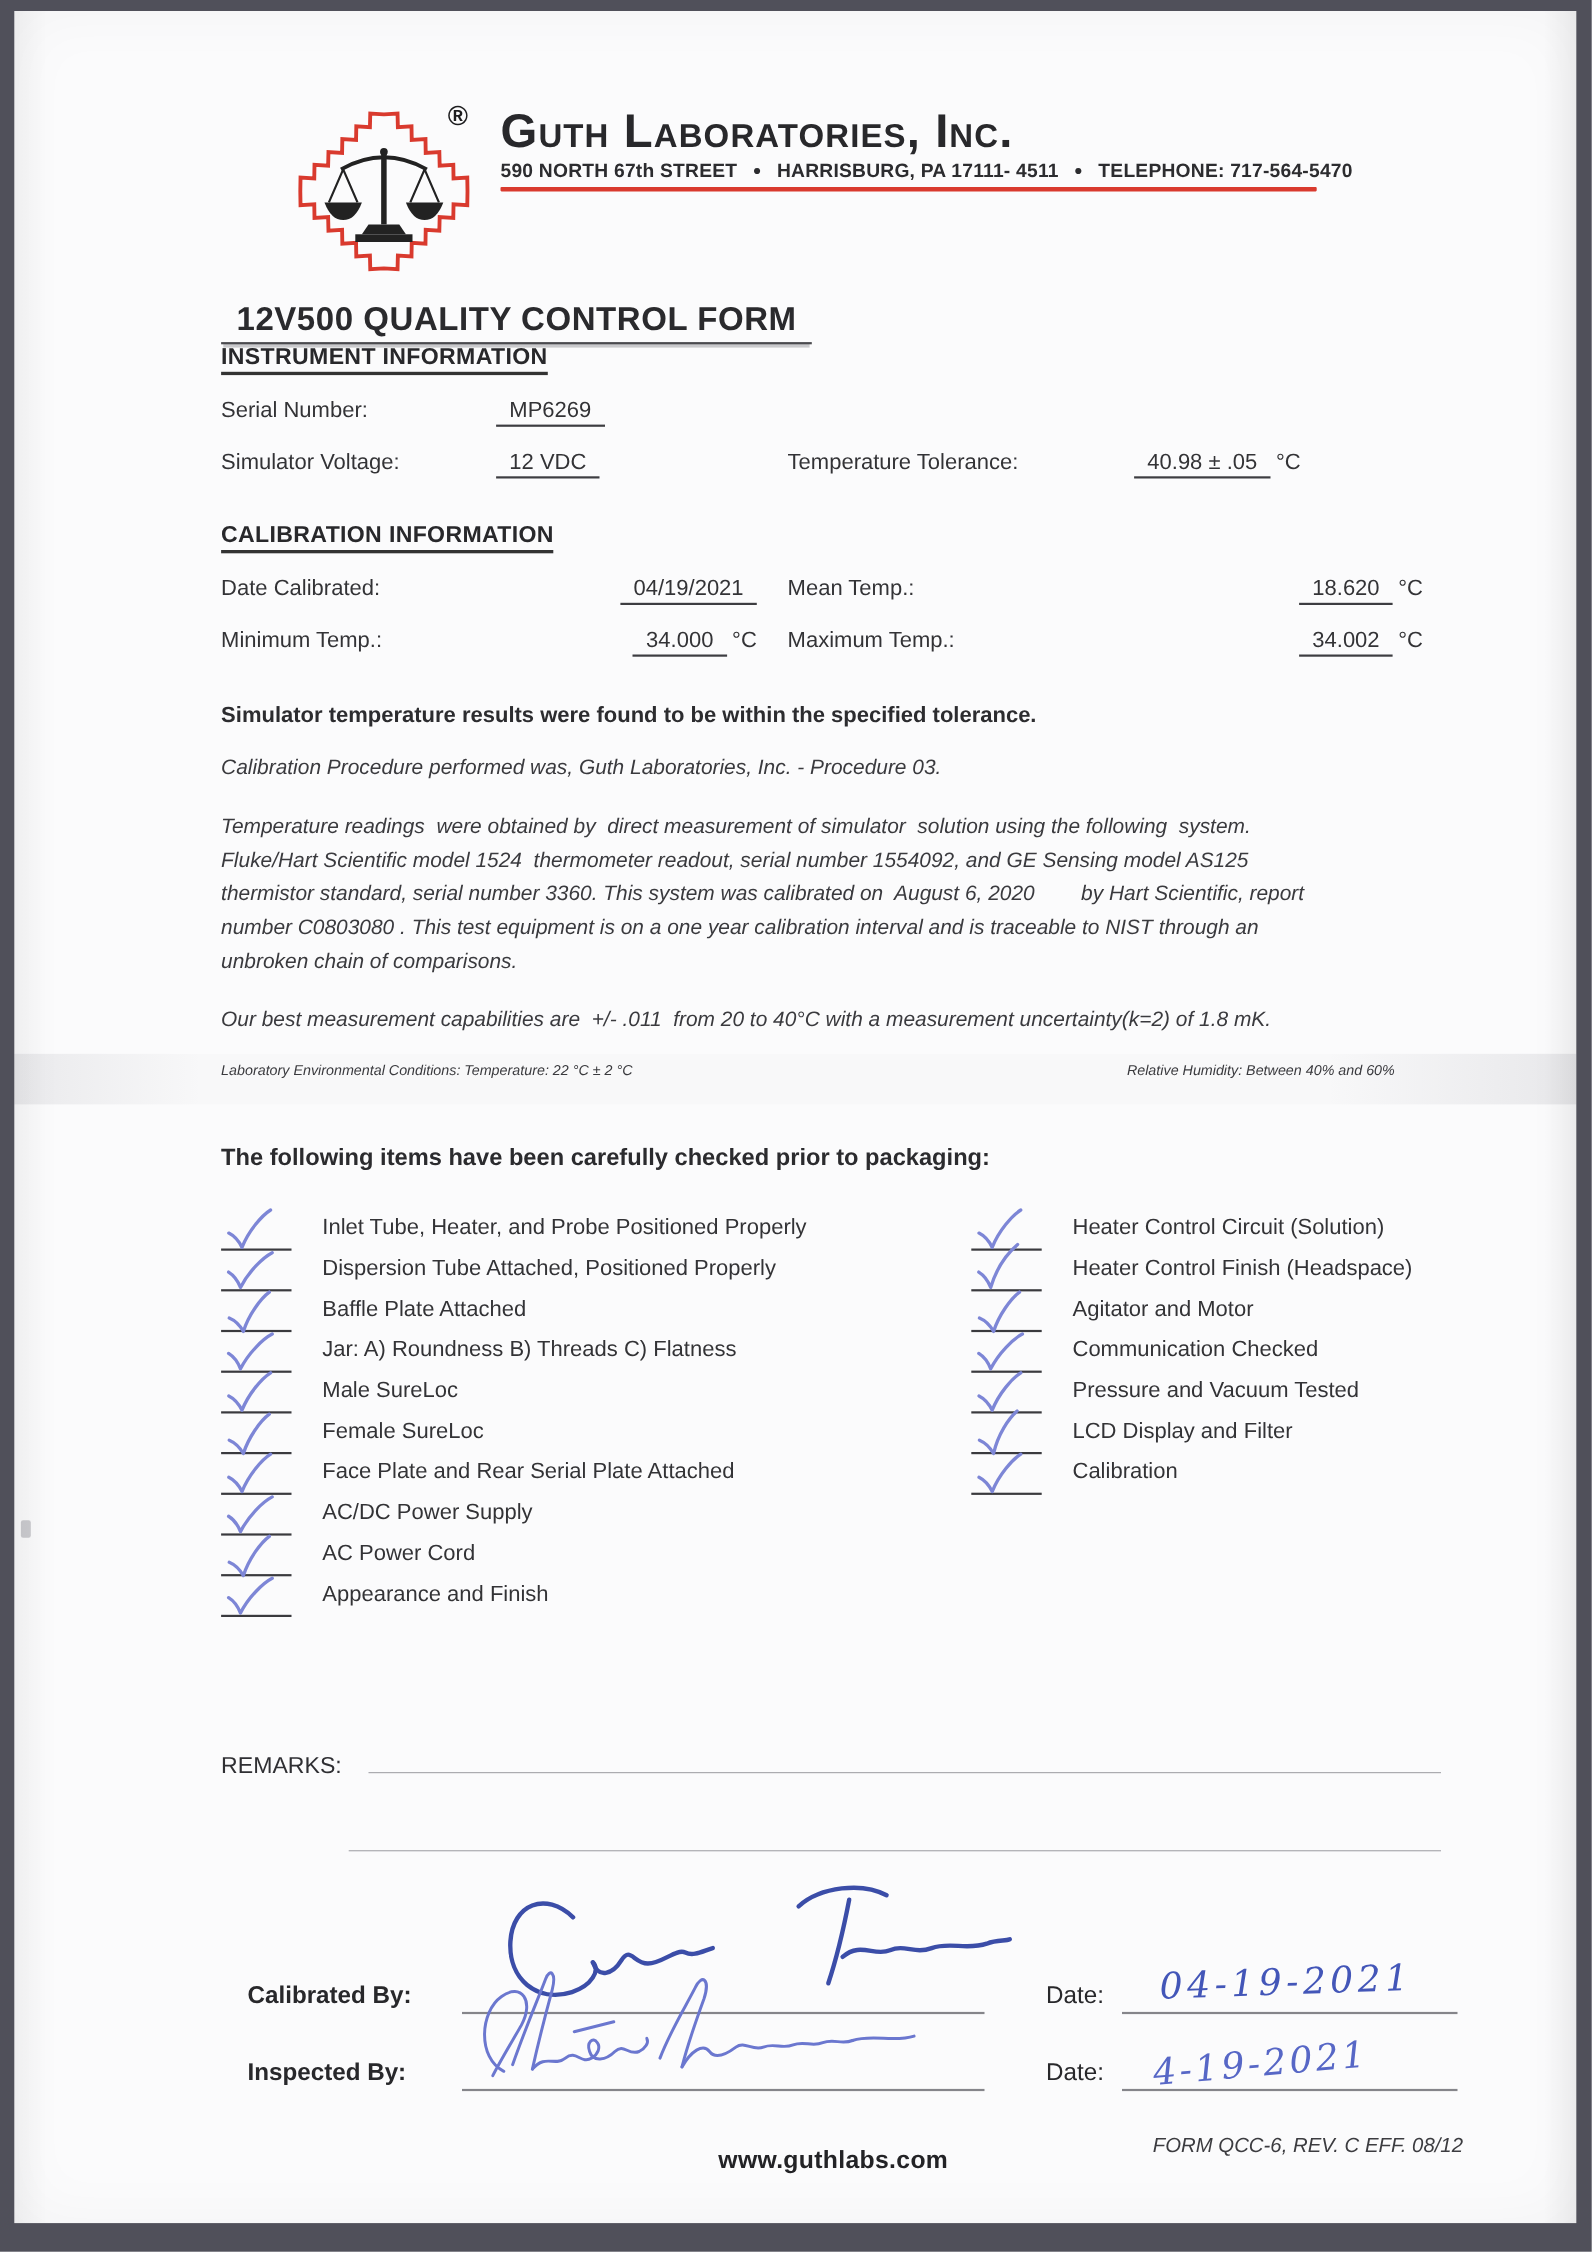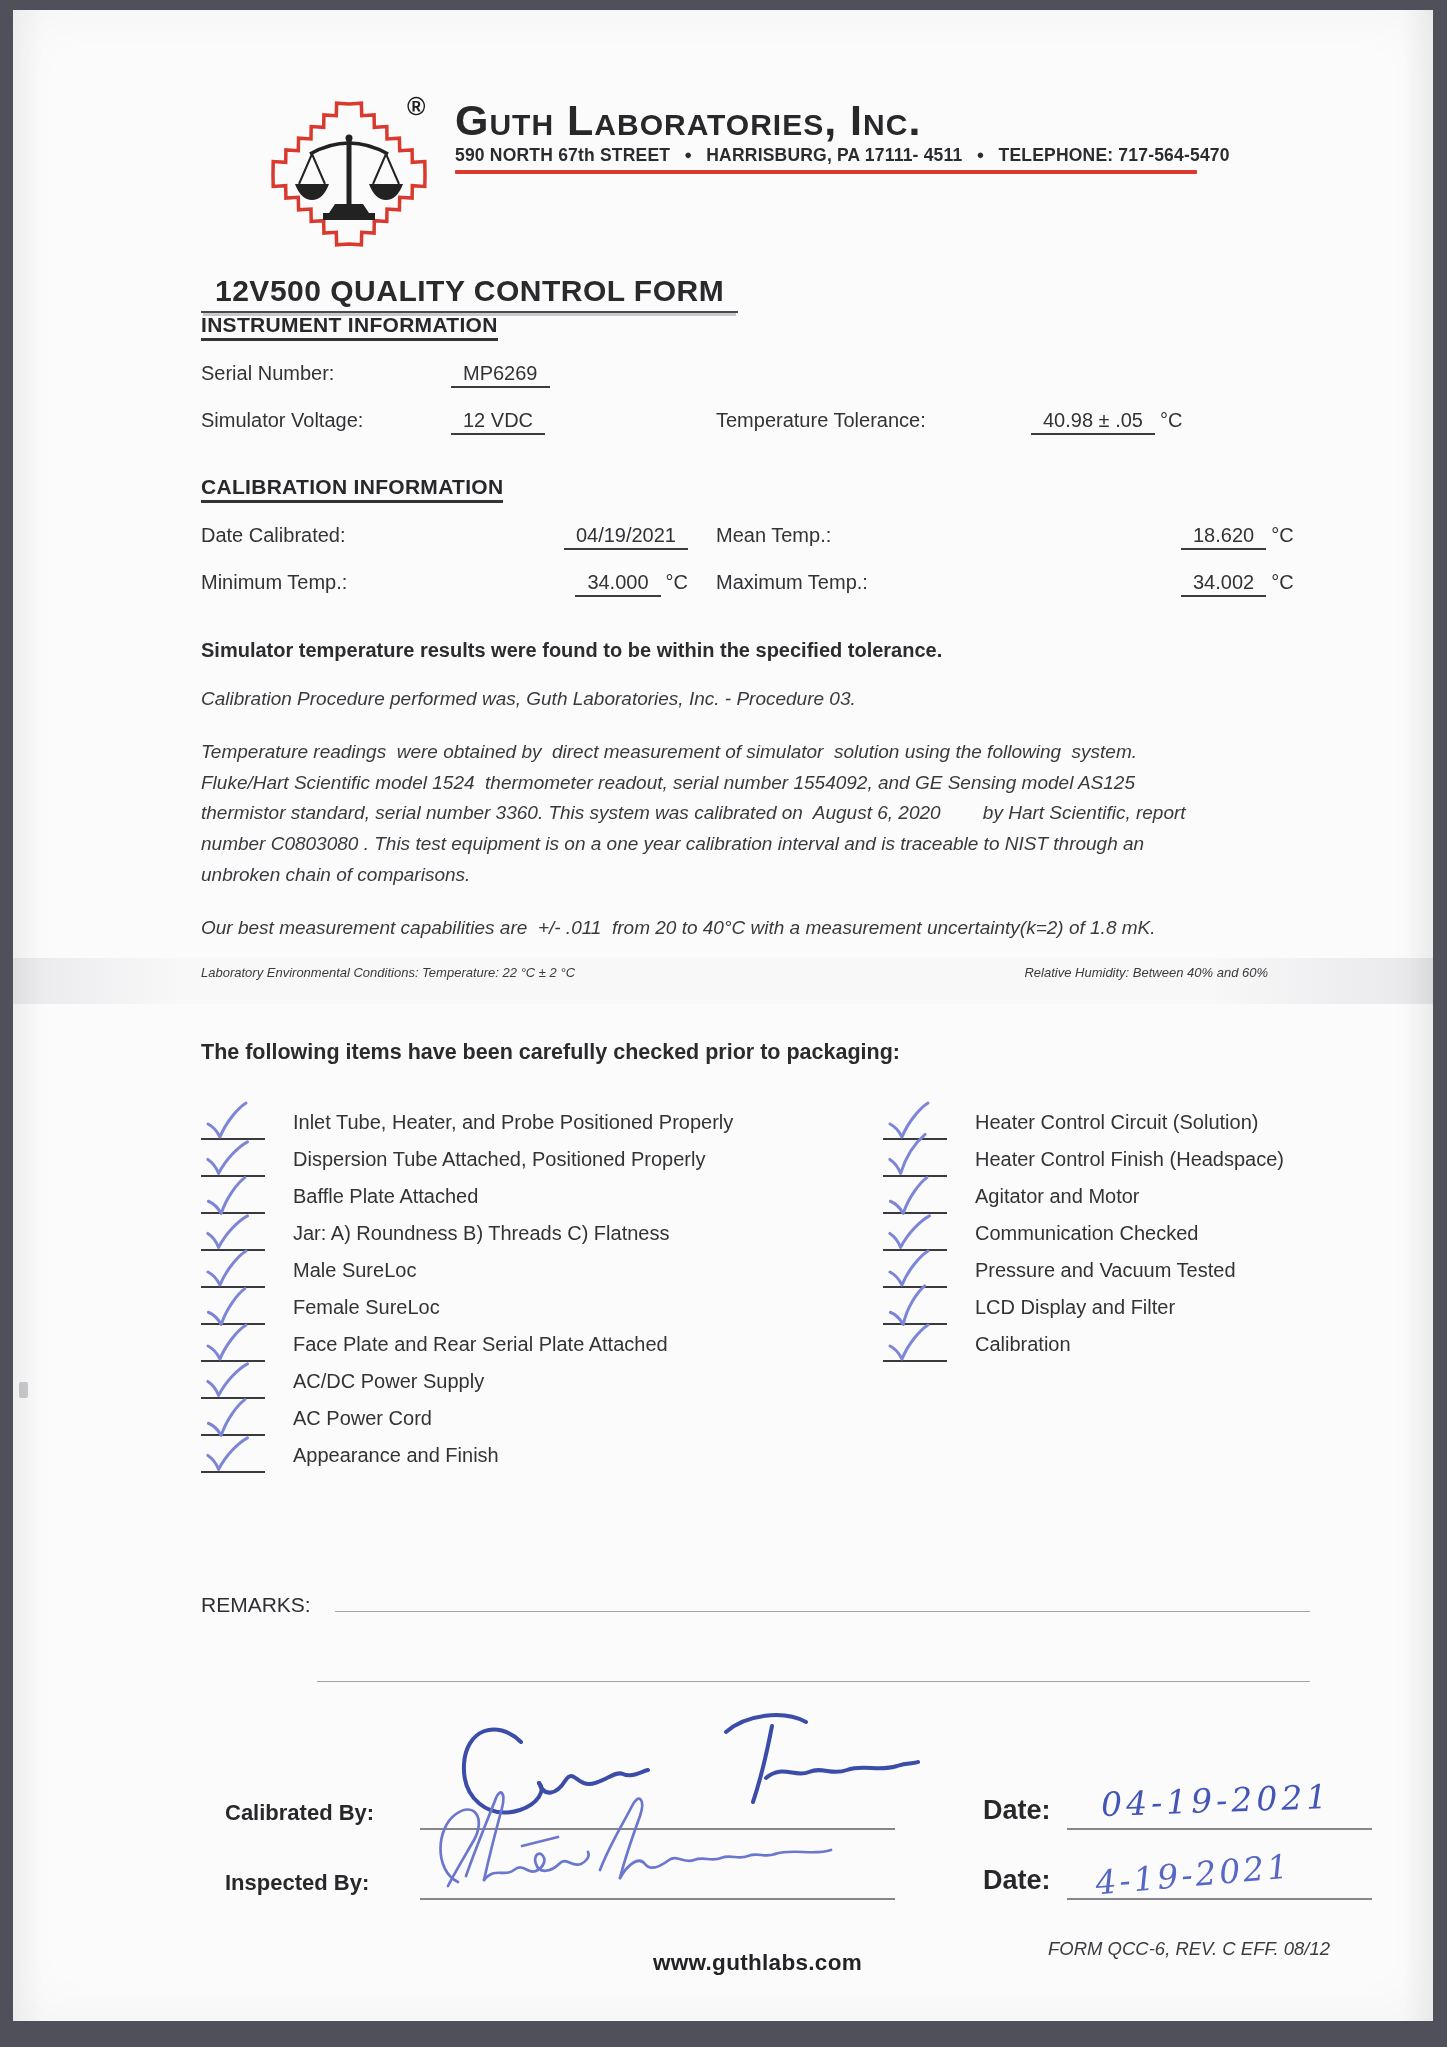--- a/index.html
+++ b/index.html
@@ -58,38 +58,38 @@
   .para-row .ph-right{margin-left:auto;padding-right:48px;}
   
   .band{position:absolute;left:0;right:0;top:948px;height:46px;pointer-events:none;
     background:linear-gradient(90deg,rgba(90,90,105,.09),rgba(90,90,105,0) 12%,rgba(90,90,105,0) 84%,rgba(90,90,105,.10)),rgba(60,60,70,.015);}
   .edge-mark{position:absolute;left:6px;top:1372px;width:9px;height:16px;background:rgba(60,60,70,.25);border-radius:2px;}
   
   .check-head{margin-top:60px;font-size:21.5px;font-weight:bold;color:#2b2b2e;}
   .checklist{display:flex;margin-top:40px;}
   .col-left{width:682px;}
   .col-right{flex:1;}
-  .chk-row{display:flex;align-items:center;height:37px;font-size:20px;color:#333336;}
+  .chk-row{display:flex;align-items:flex-start;height:37px;font-size:20px;color:#333336;}
   .chk-box{position:relative;width:64px;border-bottom:2.5px solid #3a3a3e;height:30px;flex:none;}
   .chk-box svg{position:absolute;left:2px;bottom:-4px;overflow:visible;}
   .chk-label{margin-left:28px;white-space:nowrap;padding-bottom:2px;}
   .chk-row:nth-child(2n) .chk-box svg{transform:rotate(5deg);}
   .chk-row:nth-child(3n) .chk-box svg{transform:rotate(-4deg) translateY(2px);}
   .check-stroke{fill:none;stroke:#7d86d6;stroke-width:3;stroke-linecap:round;stroke-linejoin:round;}
   
   .remarks{display:flex;align-items:baseline;margin-top:112px;font-size:21px;color:#2f2f33;}
   .remarks-line{flex:1;border-bottom:1.5px solid #a3a3a8;height:24px;margin-left:24px;margin-right:6px;}
   .remarks-line2{border-bottom:1.5px solid #a3a3a8;height:24px;margin:40px 6px 0 116px;}
   
   .sig-row{display:flex;align-items:flex-end;margin-top:10px;position:relative;}
   .sig-row.first{margin-top:88px;}
   .sig-label{font-size:22px;font-weight:bold;color:#28282b;width:195px;flex:none;padding-bottom:4px;margin-left:24px;}
   .sig-line{width:475px;border-bottom:2px solid #85858a;height:58px;position:relative;flex:none;}
   .sig-line svg{position:absolute;overflow:visible;}
-  .date-label{font-size:27px;font-weight:bold;color:#28282b;margin-left:88px;flex:none;padding-bottom:4px;}
+  .date-label{font-size:22px;font-weight:normal;color:#28282b;margin-left:56px;flex:none;padding-bottom:4px;}
   .date-line{width:305px;border-bottom:2px solid #85858a;height:58px;position:relative;margin-left:16px;flex:none;}
   .hand{position:absolute;font-family:"DejaVu Serif",serif;font-style:italic;color:#4356b8;white-space:nowrap;}
   .hand.d1{font-size:33px;letter-spacing:4px;left:34px;bottom:8px;transform:rotate(-2deg);}
   .hand.d2{font-size:33px;letter-spacing:3px;left:28px;bottom:4px;transform:rotate(-5deg);color:#5767c6;}
   .ink{fill:none;stroke:#3b4da8;stroke-width:4;stroke-linecap:round;stroke-linejoin:round;}
   .ink2{fill:none;stroke:#6b77cf;stroke-width:2.7;stroke-linecap:round;stroke-linejoin:round;}
   
   .footer{position:relative;margin-top:42px;height:46px;}
   .website{position:absolute;left:452px;top:8px;font-size:22.5px;font-weight:bold;color:#232326;letter-spacing:.3px;}
   .formref{position:absolute;right:-14px;top:-4px;font-size:18.5px;font-style:italic;color:#3c3c40;}

